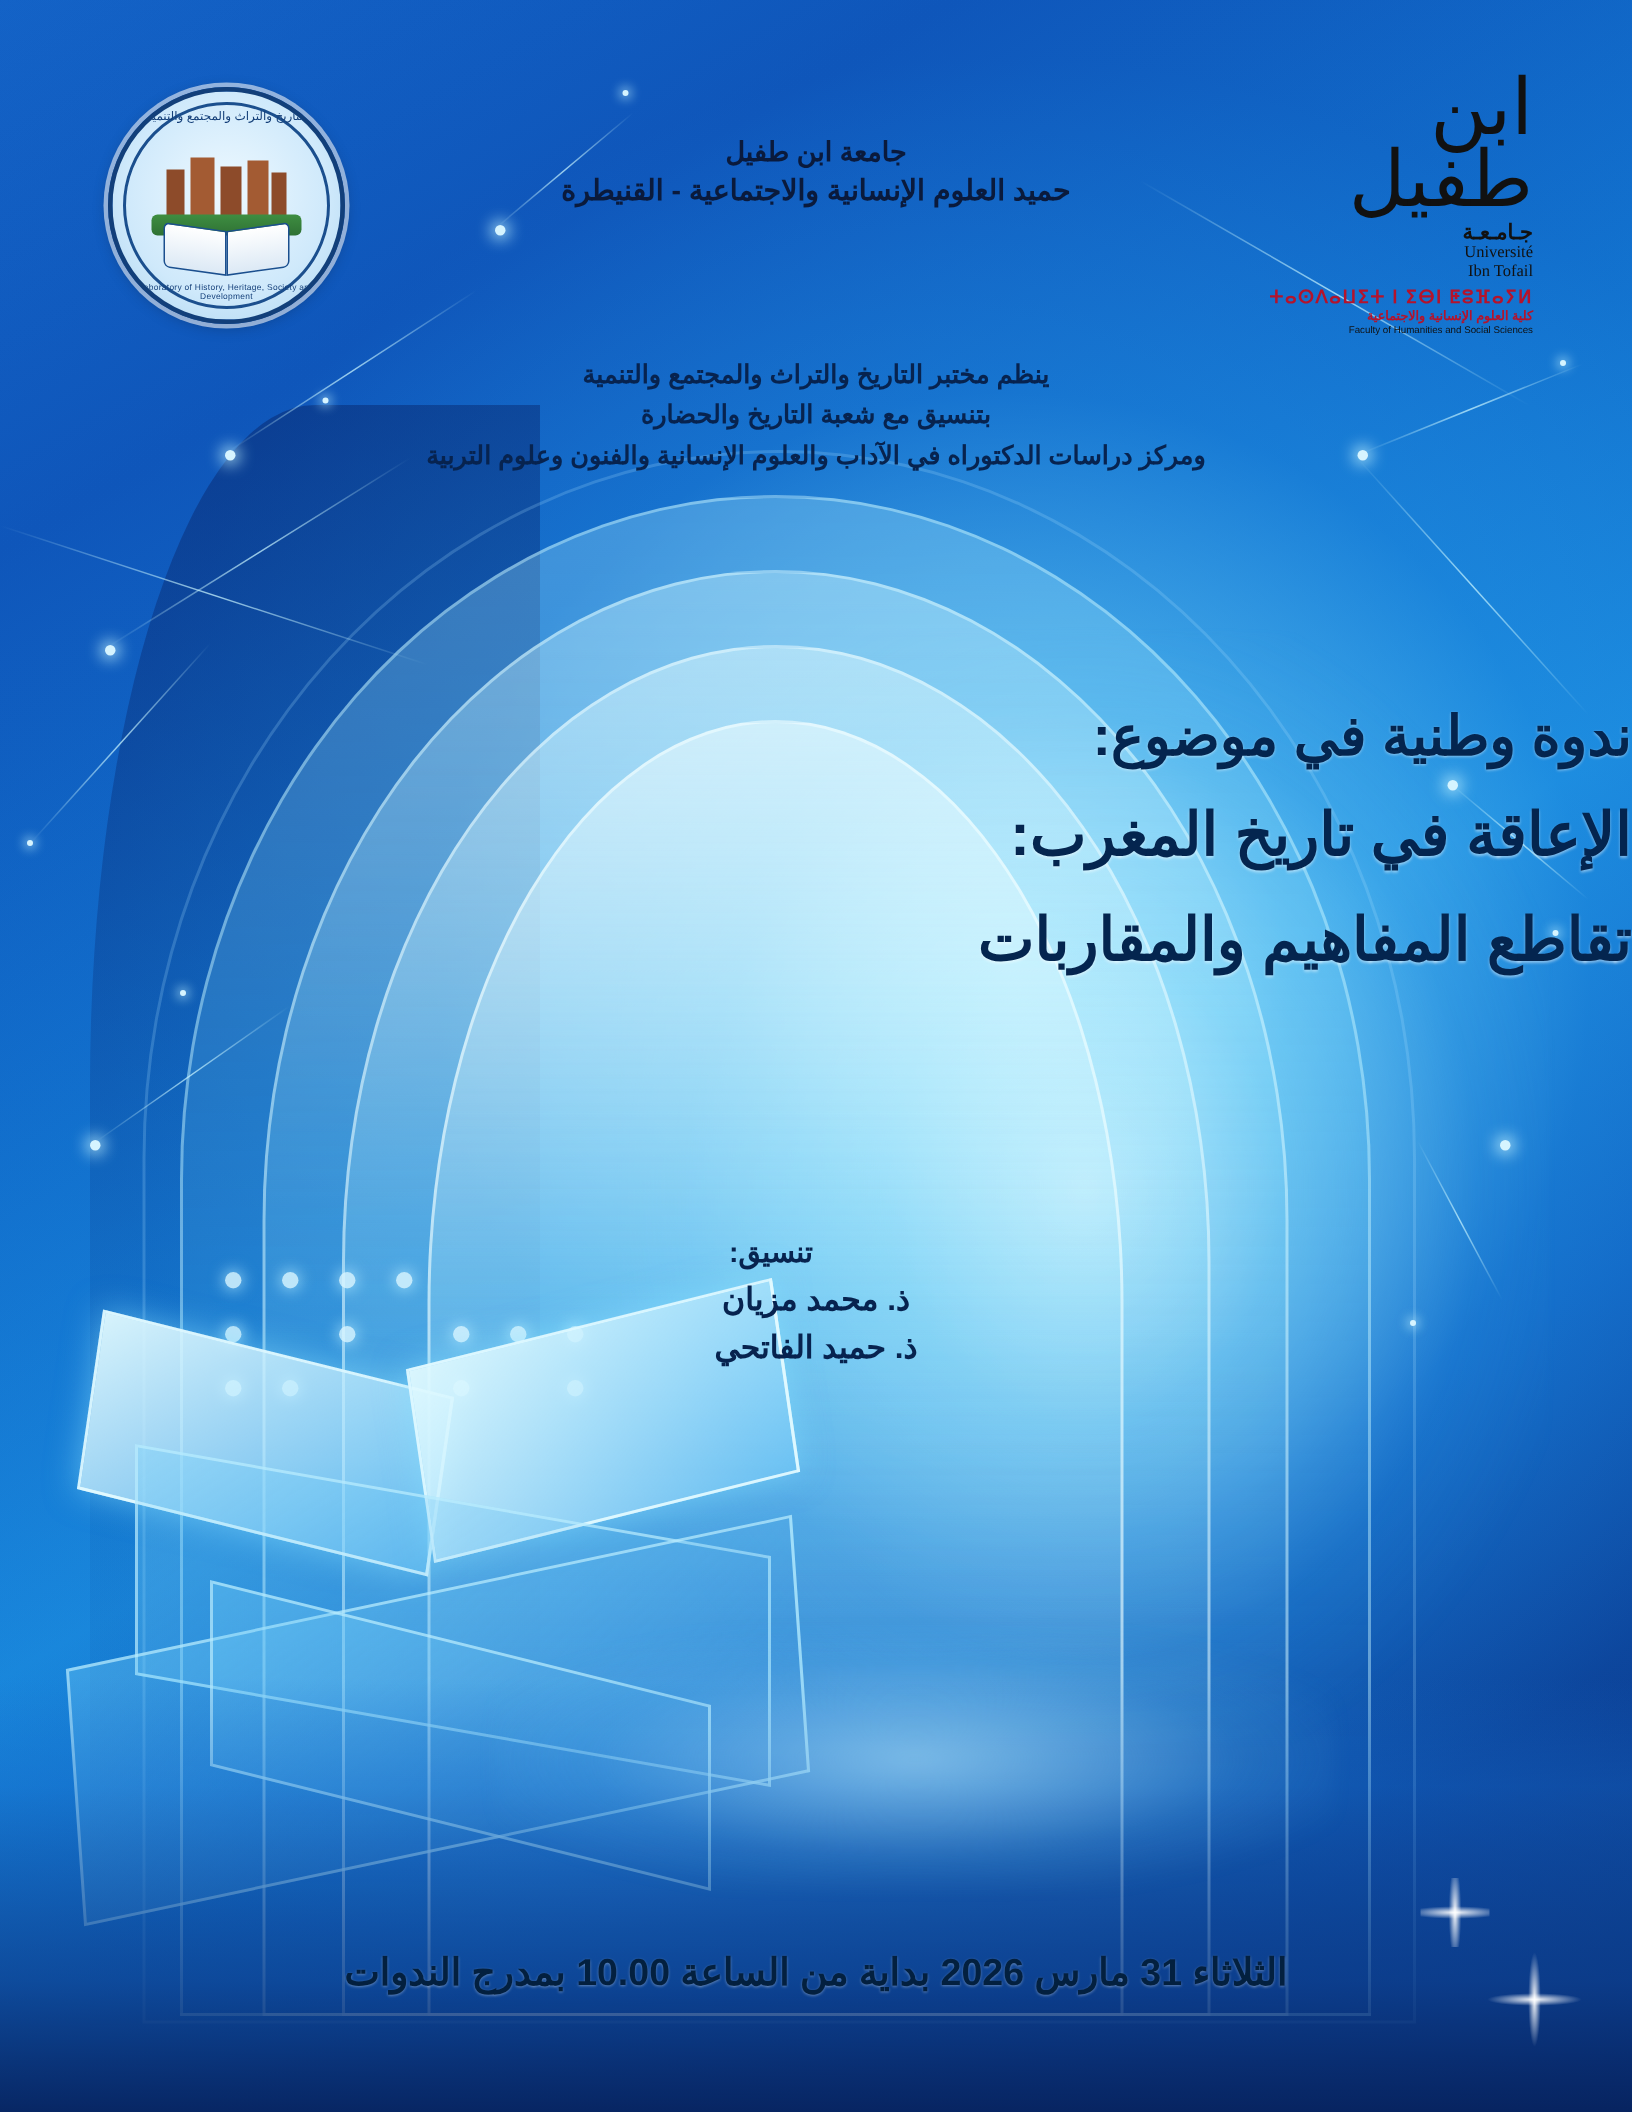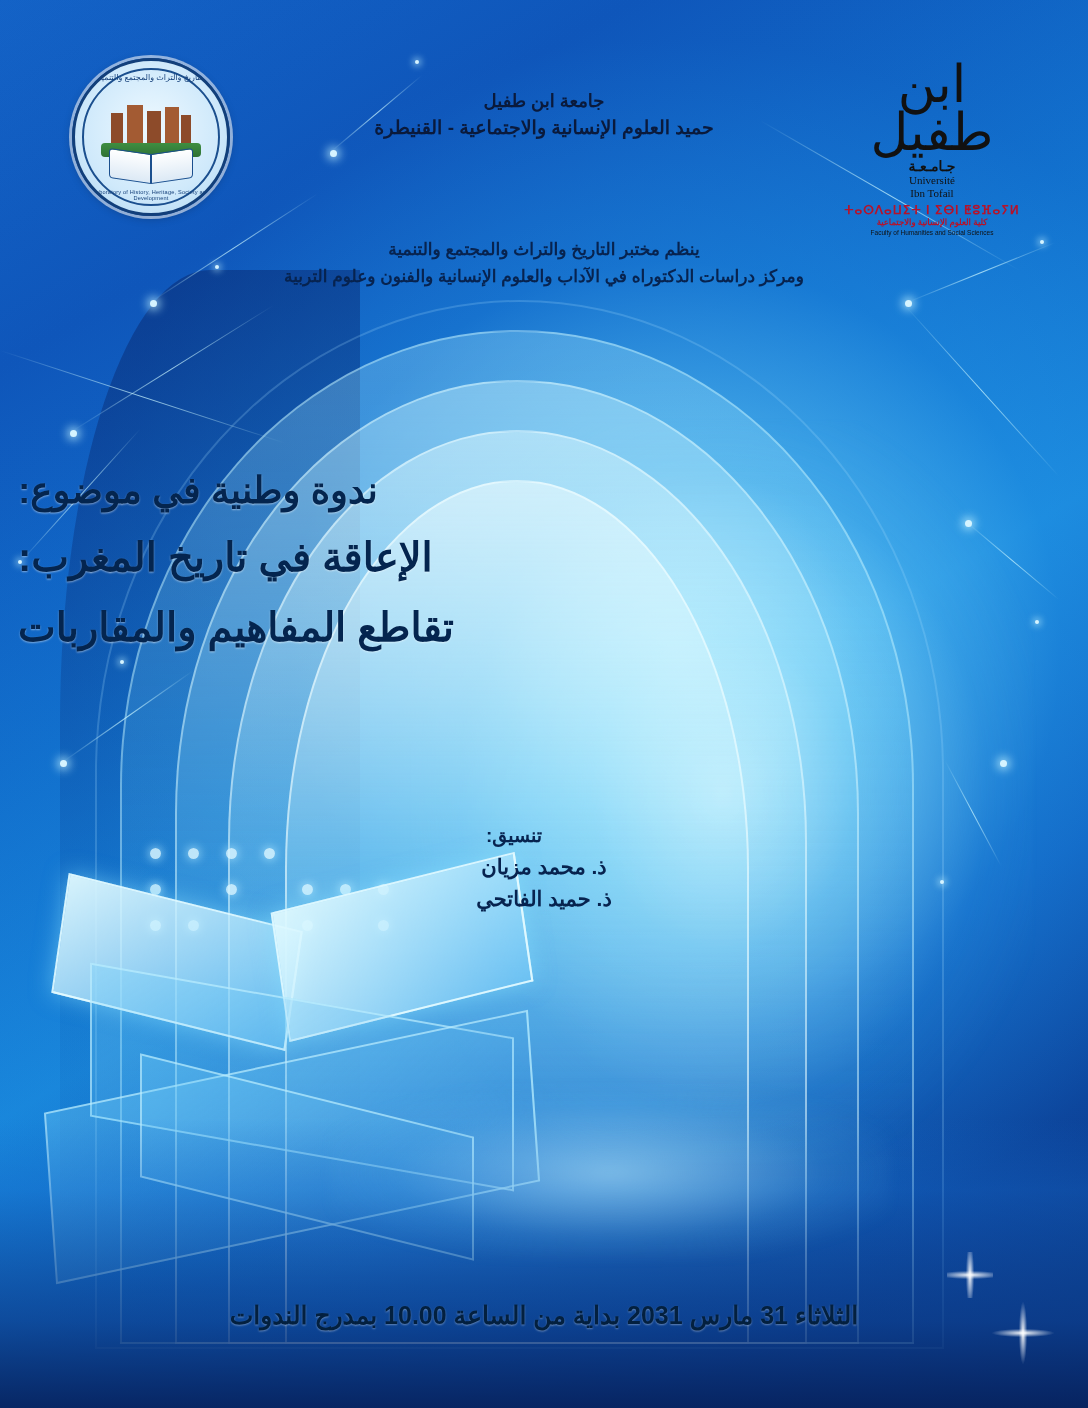--- a/index.html
+++ b/index.html
@@ -185,23 +185,22 @@
     border: 1.5px solid #1b4f8e;
   }
   .seal .book:before { left: 0; transform: skewY(8deg); border-radius: 4px 0 0 4px; }
   .seal .book:after { right: 0; transform: skewY(-8deg); border-radius: 0 4px 4px 0; }
 
   
   .uni-logo {
     position: absolute;
     right: 66px; top: 48px;
     width: 180px;
-    text-align: center;
+    text-align: right;
     color: #1d1d1d;
-    margin-top: 12px;
   }
   .uni-logo .mark {
     font-size: 52px;
     line-height: 48px;
     color: #111;
     font-family: "DejaVu Serif", serif;
     letter-spacing: -3px;
   }
   .uni-logo .ar-name {
     font-size: 14px; font-weight: bold; color: #111; margin-top: 2px;
@@ -233,21 +232,21 @@
     left: 0; right: 0; top: 236px;
     text-align: center;
     color: #07234f;
     font-weight: bold;
   }
   .organizers div { font-size: 17px; line-height: 27px; }
 
   .title-block {
     position: absolute;
     left: 0; right: 0; top: 460px;
-    text-align: left;
+    text-align: right;
     color: #04254f;
     font-weight: bold;
     text-shadow: 0 1px 2px rgba(255,255,255,0.45);
     padding-left: 18px;
   }
   .title-block .t1 { font-size: 37px; line-height: 62px; }
   .title-block .t2 { font-size: 40px; line-height: 70px; }
   .title-block .t3 { font-size: 40px; line-height: 70px; }
 
   .coord-block {
@@ -362,30 +361,31 @@
       <div class="fr-faculty">Faculty of Humanities and Social Sciences</div>
     </div>
 
     <div class="header-block">
       <div class="l1">جامعة ابن طفيل</div>
       <div class="l2">حميد العلوم الإنسانية والاجتماعية - القنيطرة</div>
     </div>
 
     <div class="organizers">
       <div>ينظم مختبر التاريخ والتراث والمجتمع والتنمية</div>
+      <div>بتنسيق مع شعبة التاريخ والحضارة</div>
       <div>ومركز دراسات الدكتوراه في الآداب والعلوم الإنسانية والفنون وعلوم التربية</div>
     </div>
 
     <div class="title-block">
       <div class="t1">ندوة وطنية في موضوع:</div>
       <div class="t2">الإعاقة في تاريخ المغرب:</div>
       <div class="t3">تقاطع المفاهيم والمقاربات</div>
     </div>
 
     <div class="coord-block">
       <div class="clabel">تنسيق:</div>
       <div class="cname">ذ. محمد مزيان</div>
       <div class="cname">ذ. حميد الفاتحي</div>
     </div>
 
-    <div class="footer-bar">الثلاثاء 31 مارس 2031 بداية من الساعة 10.00 بمدرج الندوات</div>
+    <div class="footer-bar">الثلاثاء 31 مارس 2026 بداية من الساعة 10.00 بمدرج الندوات</div>
   </div>
 </div>
 
 </body></html>

